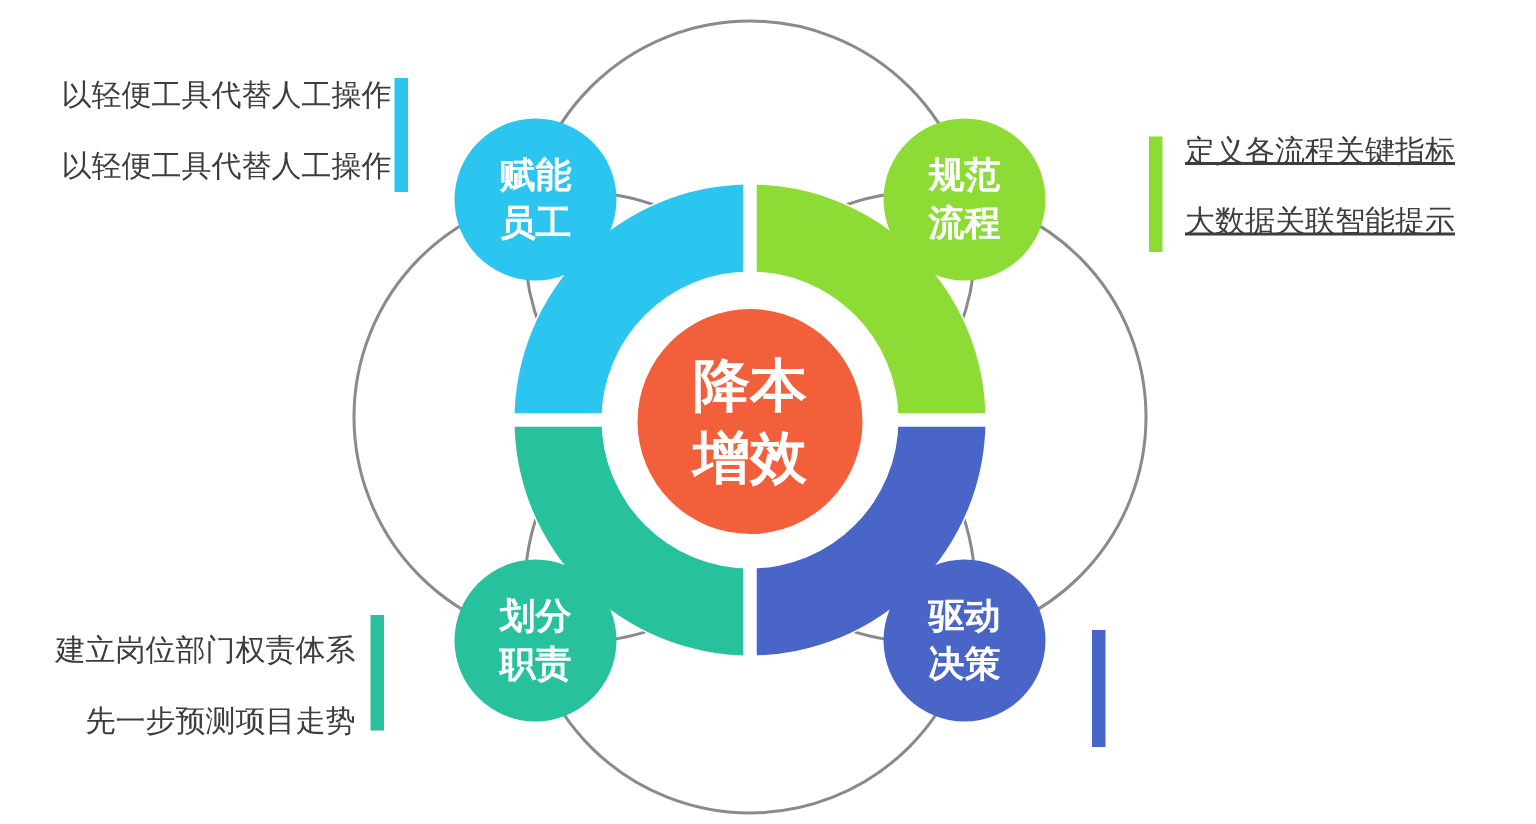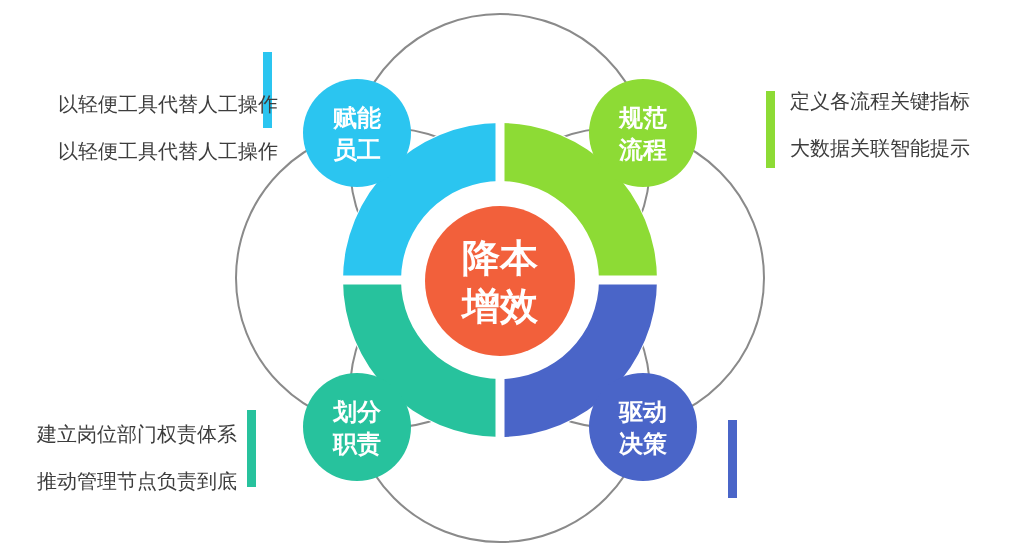--- a/index.html
+++ b/index.html
@@ -90,29 +90,29 @@
     <circle cx="643" cy="427" r="54" fill="#4A65C8"></circle>
     <text x="643" y="411" text-anchor="middle" dominant-baseline="central" class="sat-label">驱动</text>
     <text x="643" y="443" text-anchor="middle" dominant-baseline="central" class="sat-label">决策</text>
 
     <rect x="263" y="52" width="9" height="76" fill="#2BC5F0"></rect>
     <rect x="766" y="91" width="9" height="77" fill="#8DDB35"></rect>
     <rect x="247" y="410" width="9" height="77" fill="#27C29D"></rect>
     <rect x="728" y="420" width="9" height="78" fill="#4A65C8"></rect>
   </svg>
 
-  <div class="note-block align-right" style="right: 746px; top: 52px; margin-top: 40px;">
+  <div class="note-block align-right" style="right: 763px; top: 52px;">
     <div>以轻便工具代替人工操作</div>
     <div>以轻便工具代替人工操作</div>
   </div>
 
-  <div class="note-block align-left" style="left: 790px; top: 89px;">
+  <div class="note-block align-left" style="left: 790px; top: 89px; text-decoration: underline;">
     <div>定义各流程关键指标</div>
     <div>大数据关联智能提示</div>
   </div>
 
   <div class="note-block align-right" style="right: 787px; top: 410px; margin-top: 12px;">
     <div>建立岗位部门权责体系</div>
-    <div>推动管理节点负责到底</div>
+    <div>先一步预测项目走势</div>
   </div>
 
 
 </div>
 
 </body></html>

